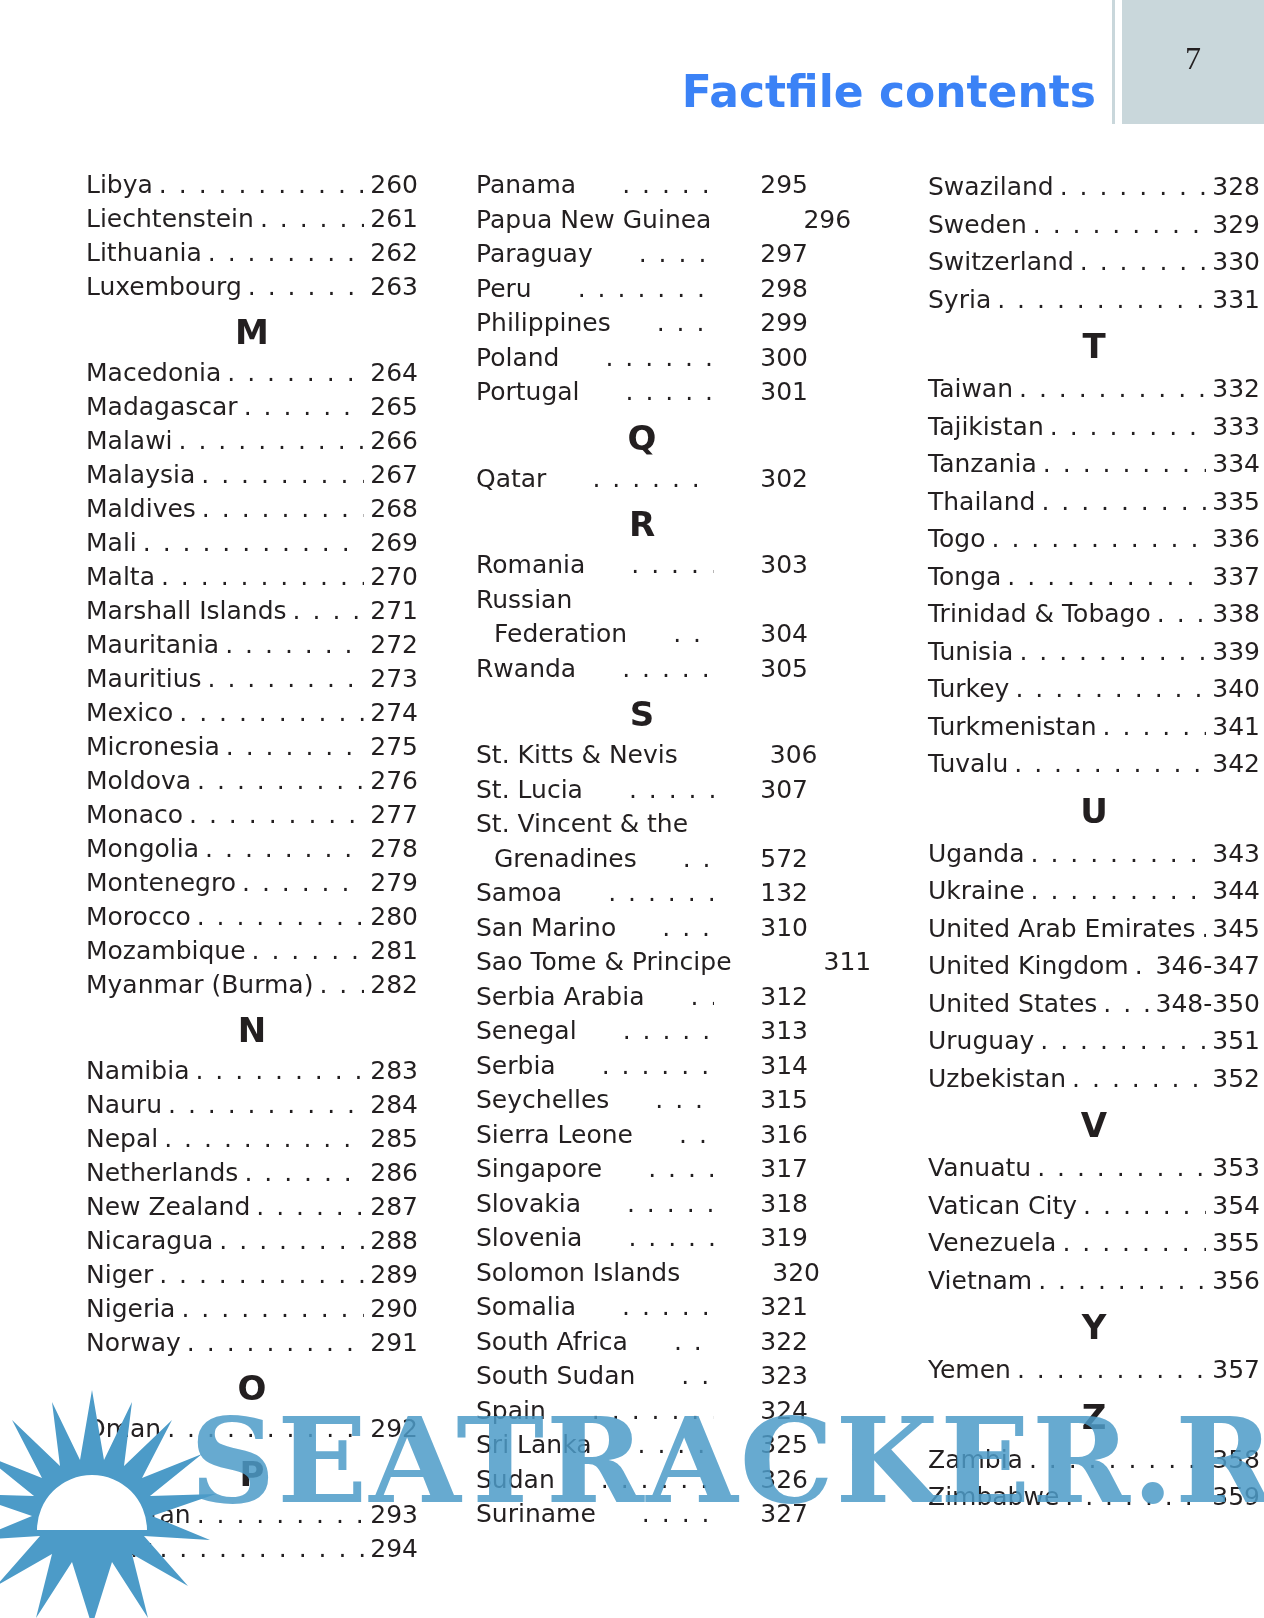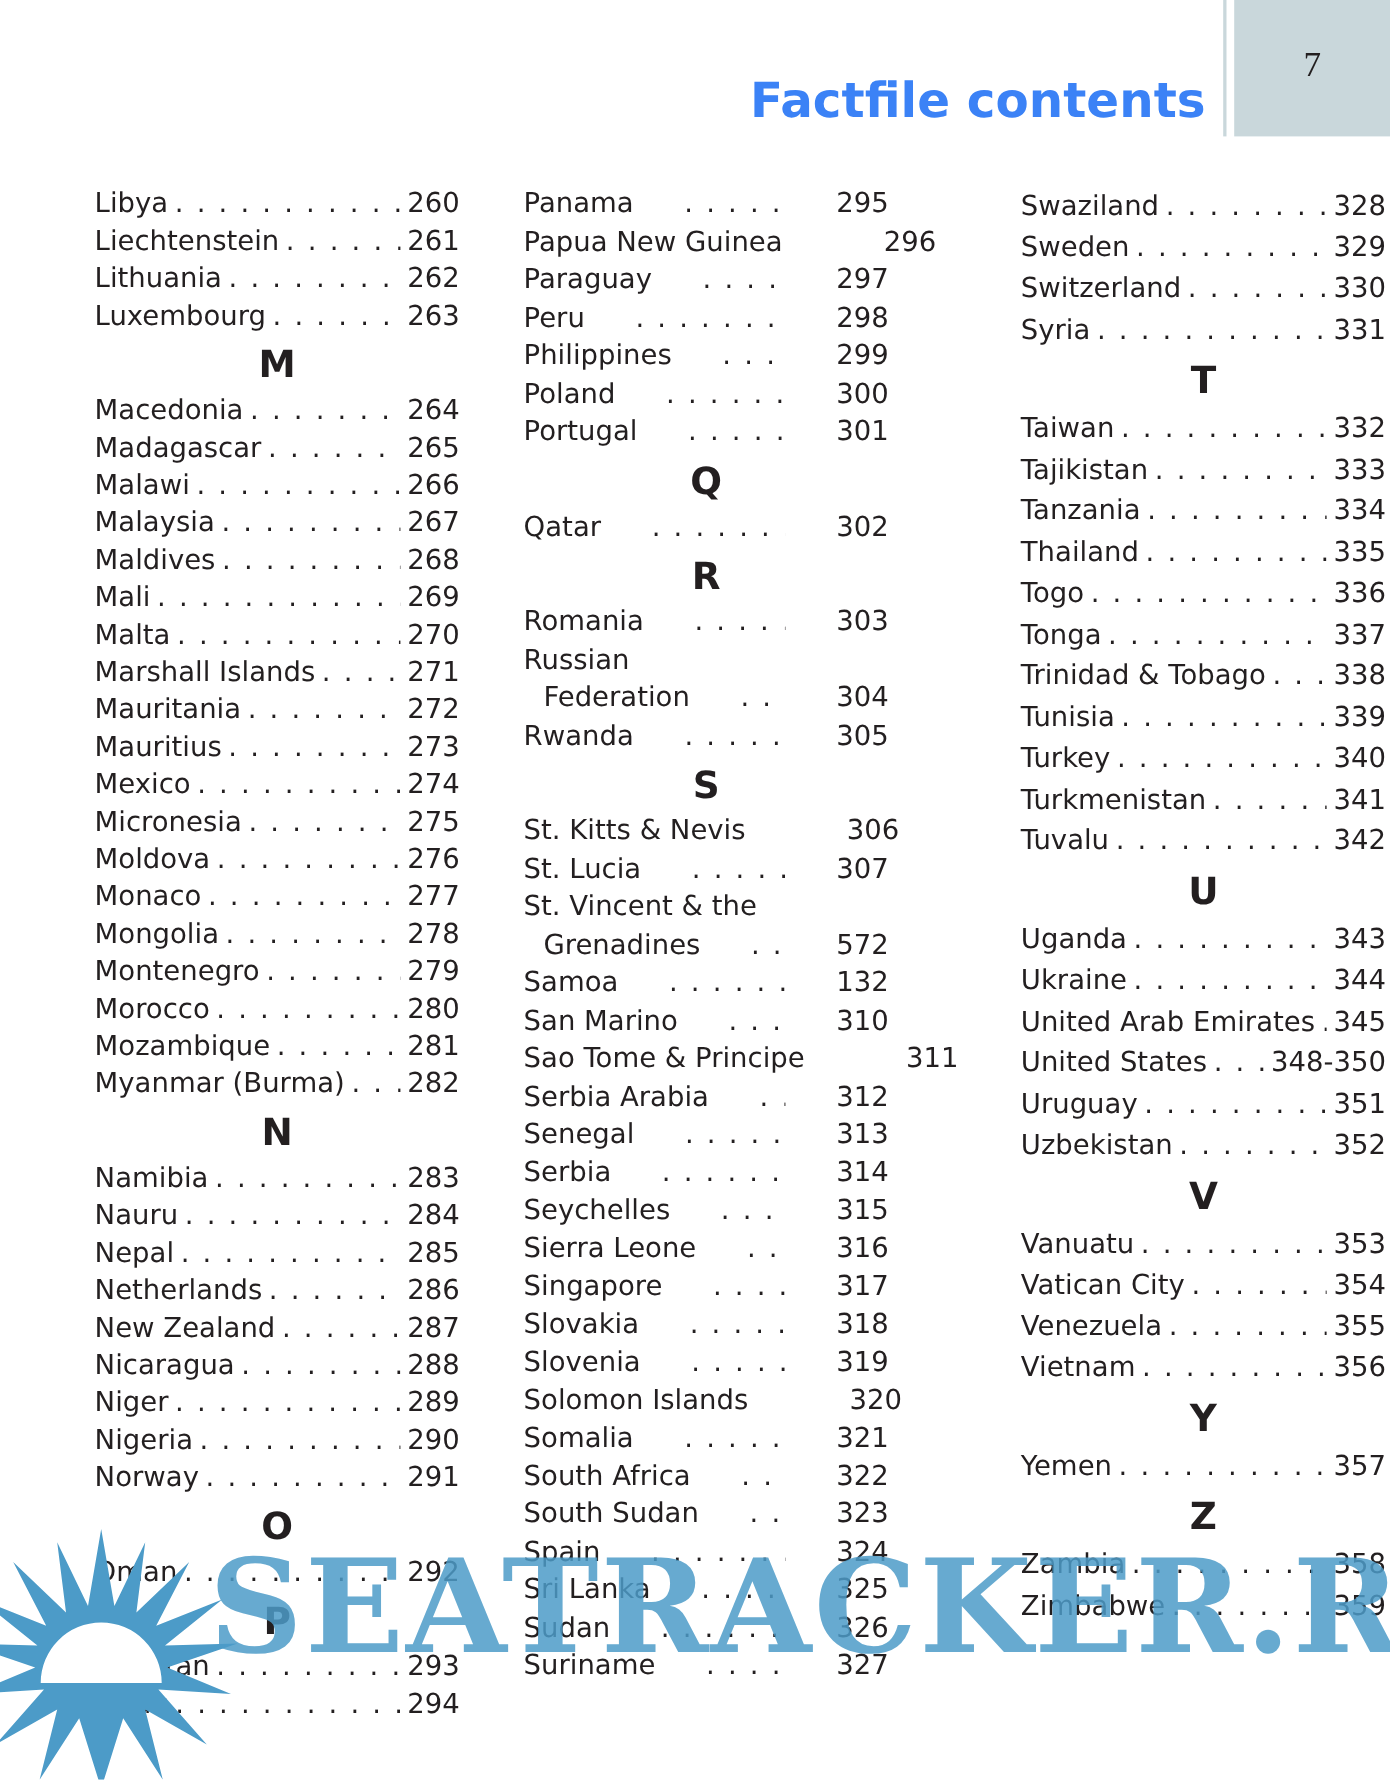--- a/index.html
+++ b/index.html
@@ -509,20 +509,25 @@
     </div>
     <div class="entry">
       <span class="name">Ukraine</span>
       <span class="dots"></span>
       <span class="pg">344</span>
     </div>
     <div class="entry">
       <span class="name">United Arab Emirates</span>
       <span class="dots"></span>
       <span class="pg">345</span>
+    </div>
+    <div class="entry">
+      <span class="name">United Kingdom</span>
+      <span class="dots"></span>
+      <span class="pg">346-347</span>
     </div>
     <div class="entry">
       <span class="name">United States</span>
       <span class="dots"></span>
       <span class="pg">348-350</span>
     </div>
     <div class="entry">
       <span class="name">Uruguay</span>
       <span class="dots"></span>
       <span class="pg">351</span>

